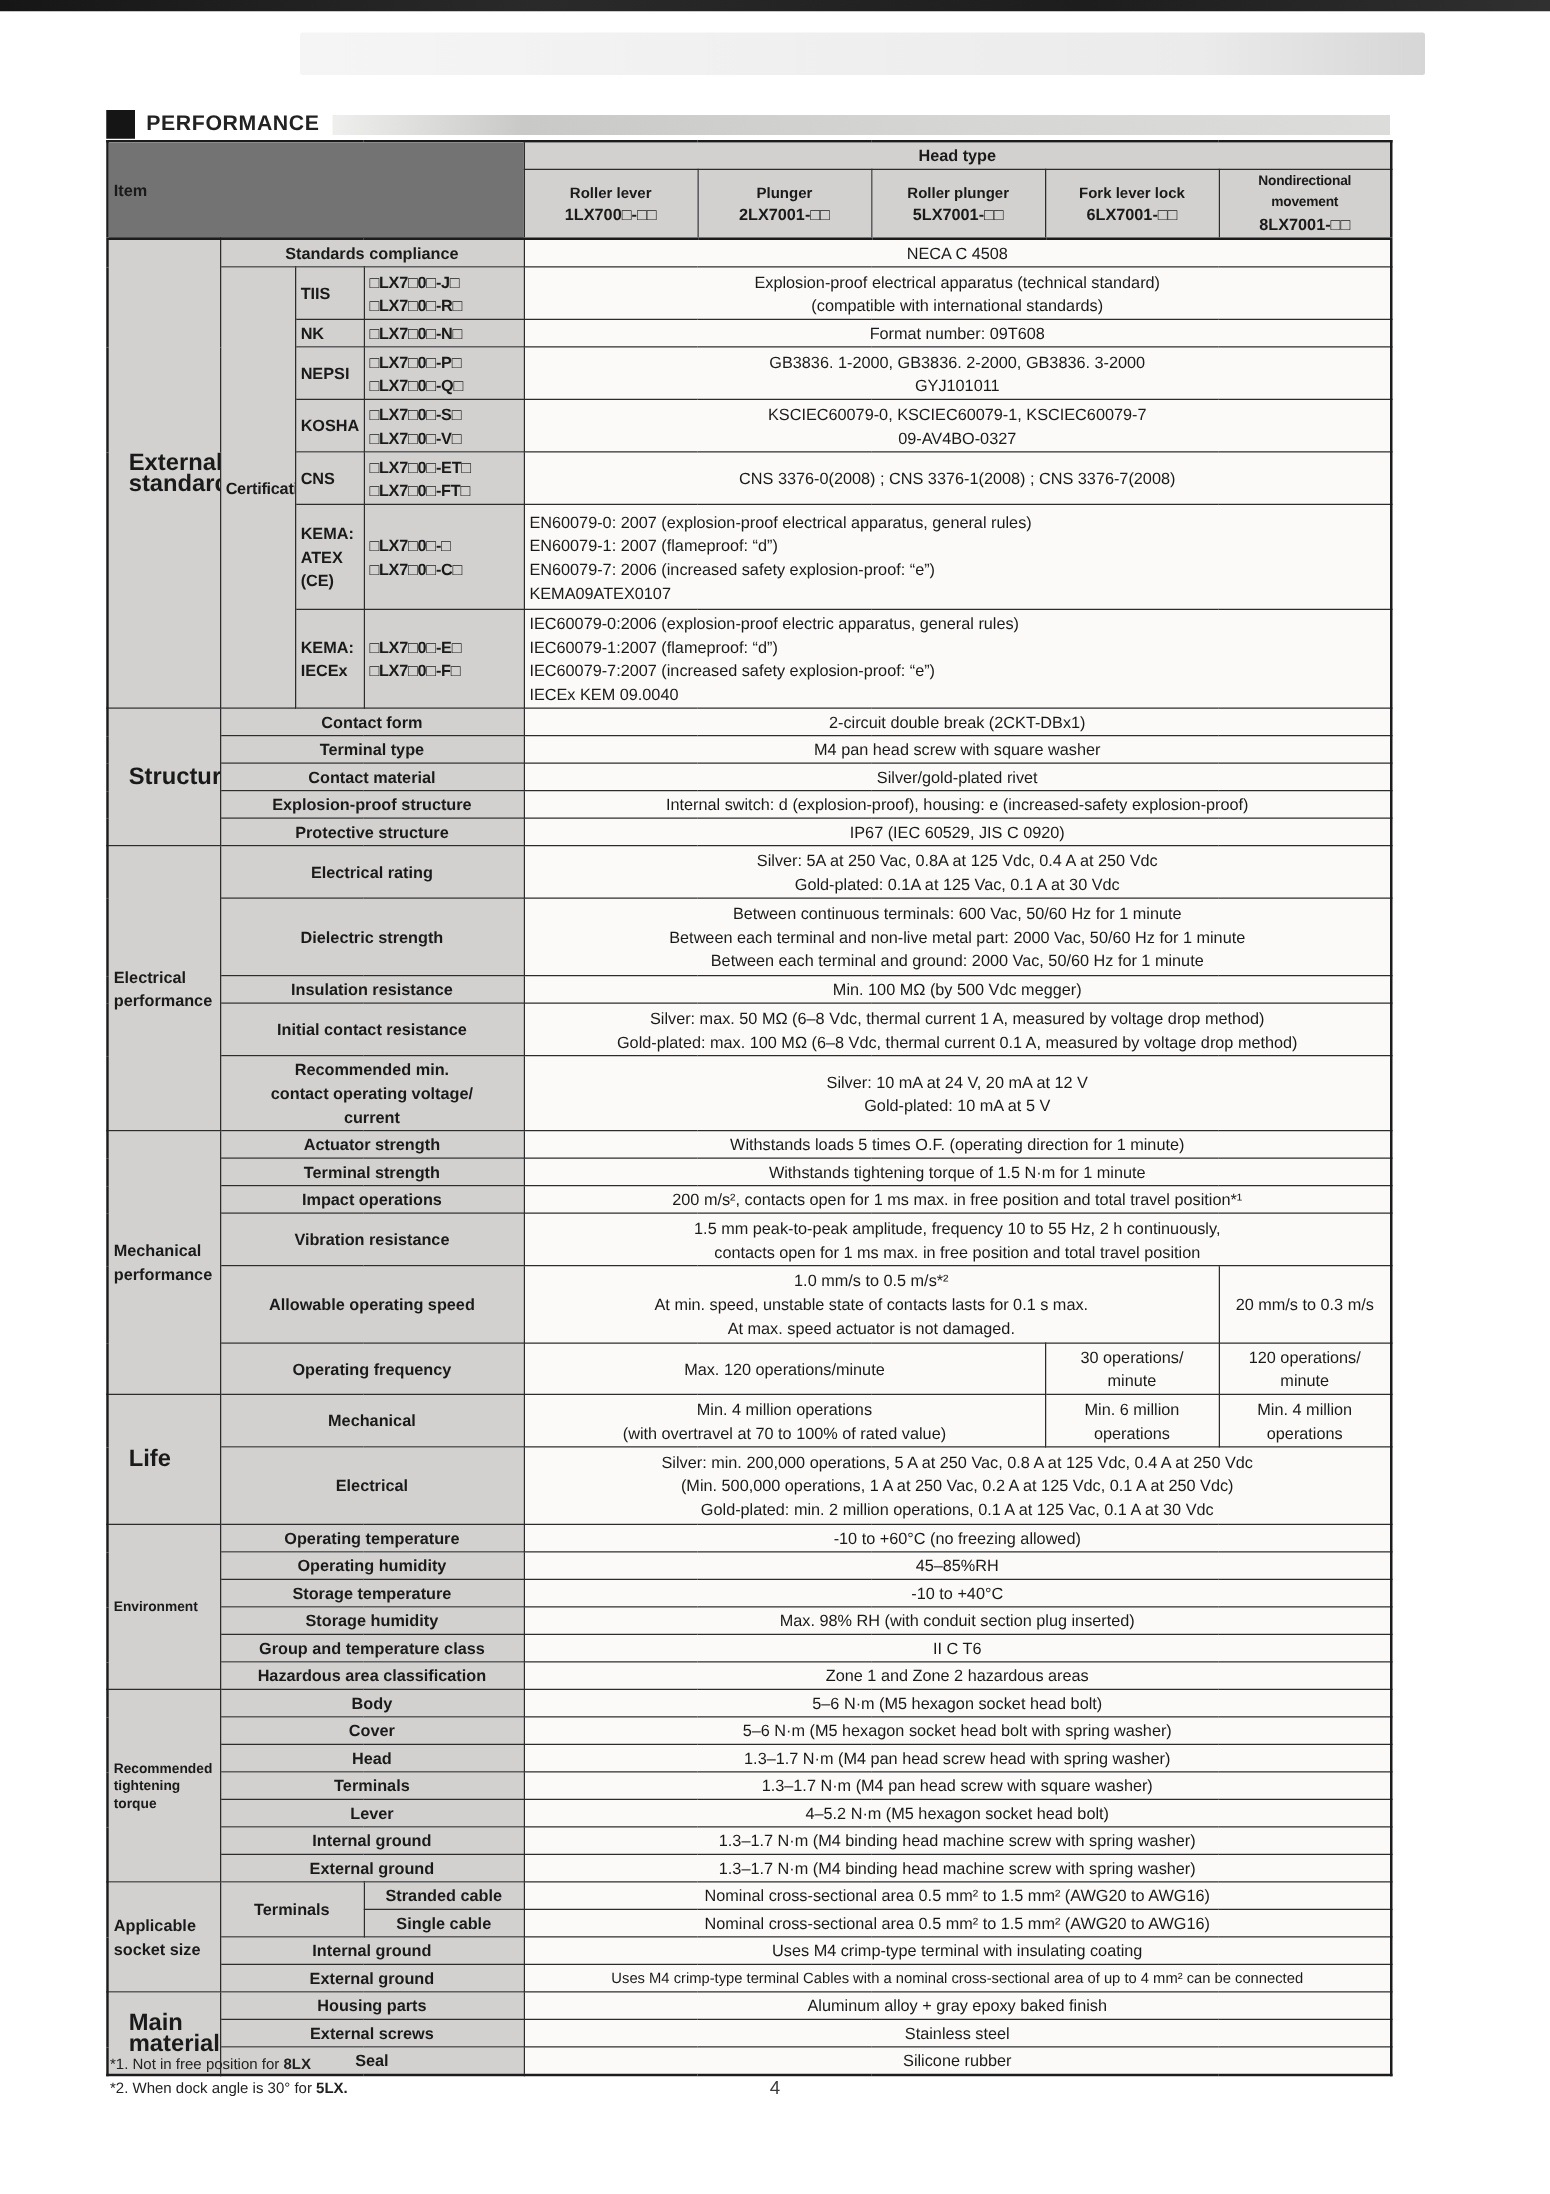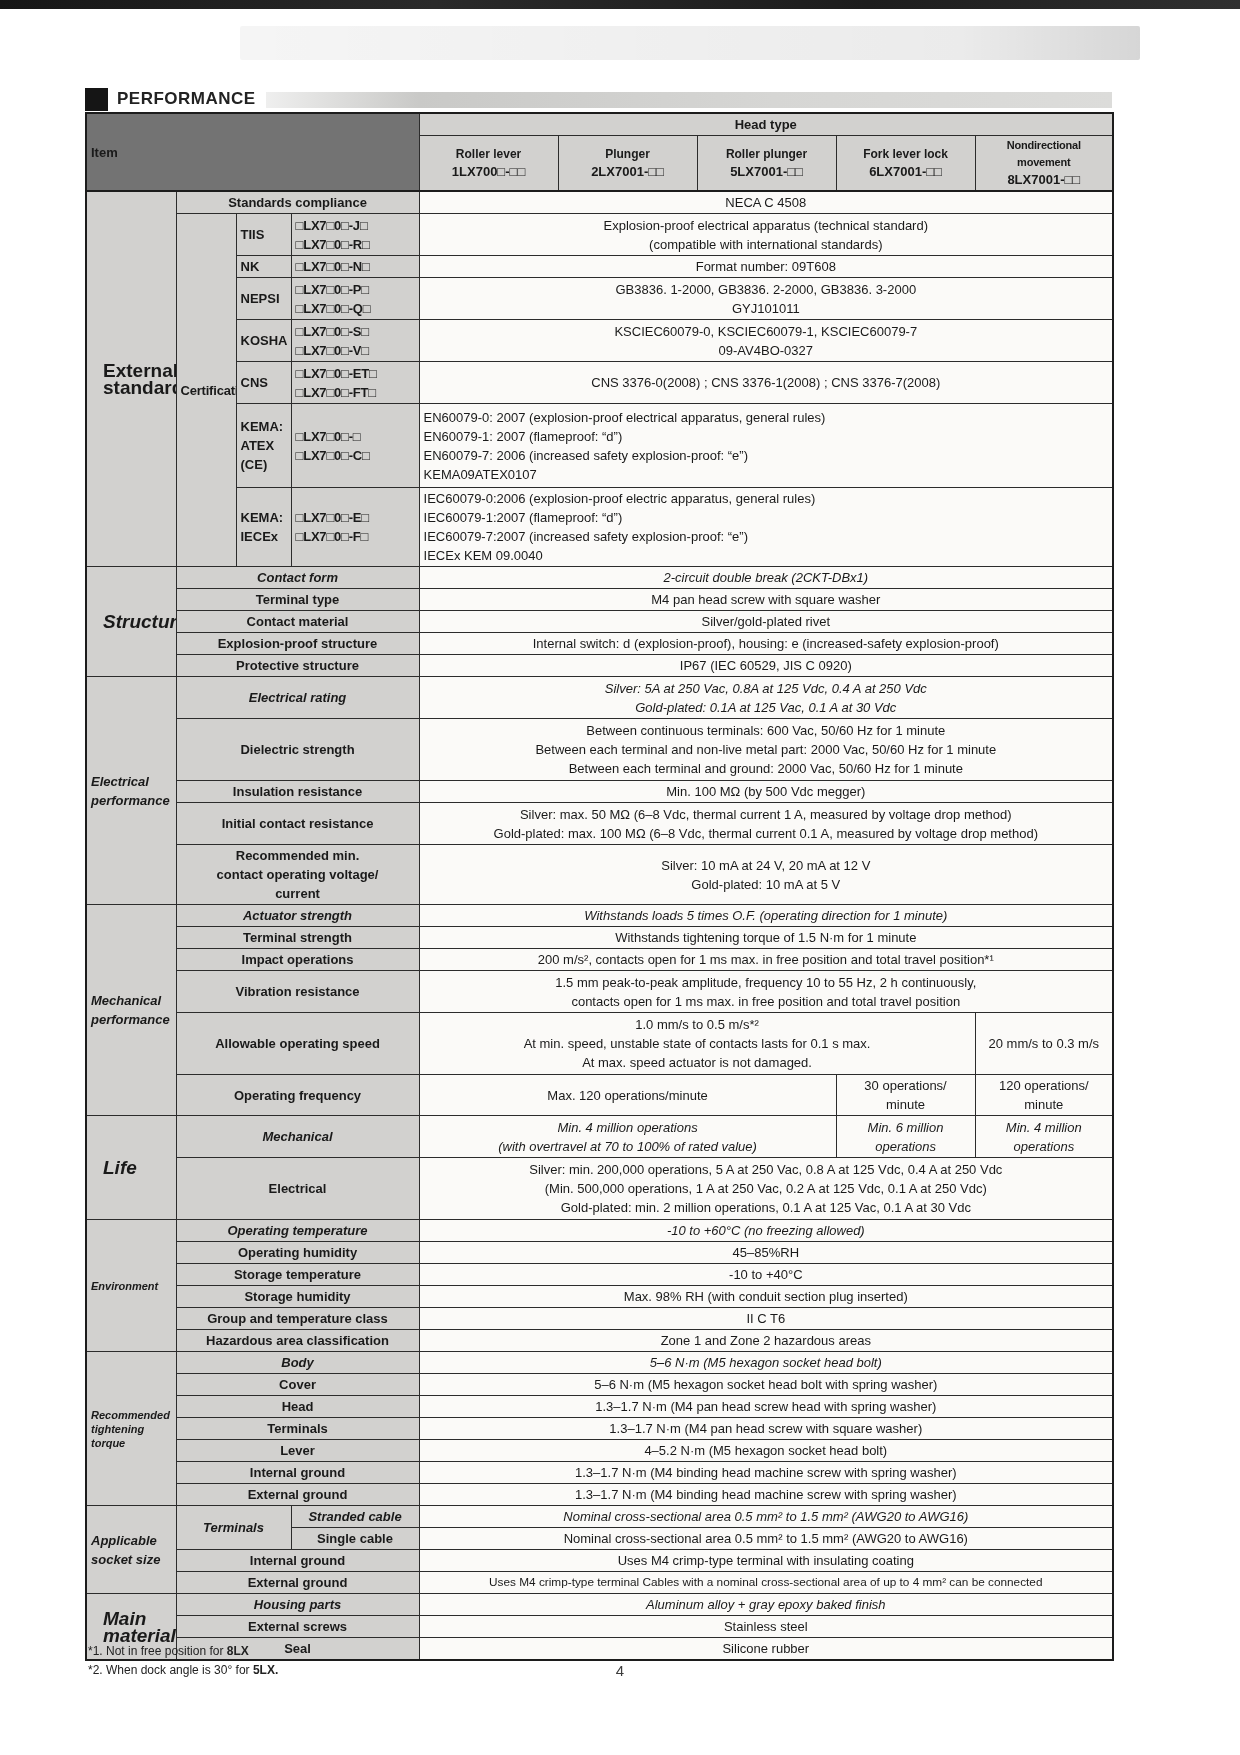--- a/index.html
+++ b/index.html
@@ -58,21 +58,21 @@
   .grp{background:#d2d1cf;font-weight:bold;font-size:12px;line-height:15px;text-align:left;padding-left:5px;}
   .grp.big{font-size:19px;line-height:17px;padding-left:16px;}
   .grp.small{font-size:11px;line-height:14px;}
   .cert{background:#d2d1cf;font-weight:bold;font-size:9.5px;text-align:center;padding:0 1px;letter-spacing:-0.2px;}
   .lbl{background:#d2d1cf;font-weight:bold;text-align:center;font-size:13px;line-height:16px;}
   .agency{background:#d2d1cf;font-weight:bold;text-align:left;font-size:13px;line-height:16px;padding-left:4px;}
   .code{background:#d2d1cf;font-weight:bold;text-align:left;font-size:12.5px;line-height:19px;padding-left:4px;letter-spacing:-0.2px;}
   .val{background:#fbfaf8;text-align:center;}
   .val-left{background:#fbfaf8;text-align:left;padding-left:58px;}
   .val.tight{font-size:11.8px;}
-  .sec td{border-top:2px solid #1c1c1c;font-style:italic;}
+  .sec td{border-top:2px solid #1c1c1c;}
   .footer{position:absolute;top:1642px;left:88px;font-size:12px;line-height:19px;color:#222;}
   .footer b{font-weight:bold;}
   .pageno{position:absolute;top:1662px;left:0;width:1240px;text-align:center;font-size:15px;color:#3d3d3d;}
 </style>
 </head>
 <body>
 
 <div class="scan-top"></div>
 <div class="scan-smudge"></div>
 

